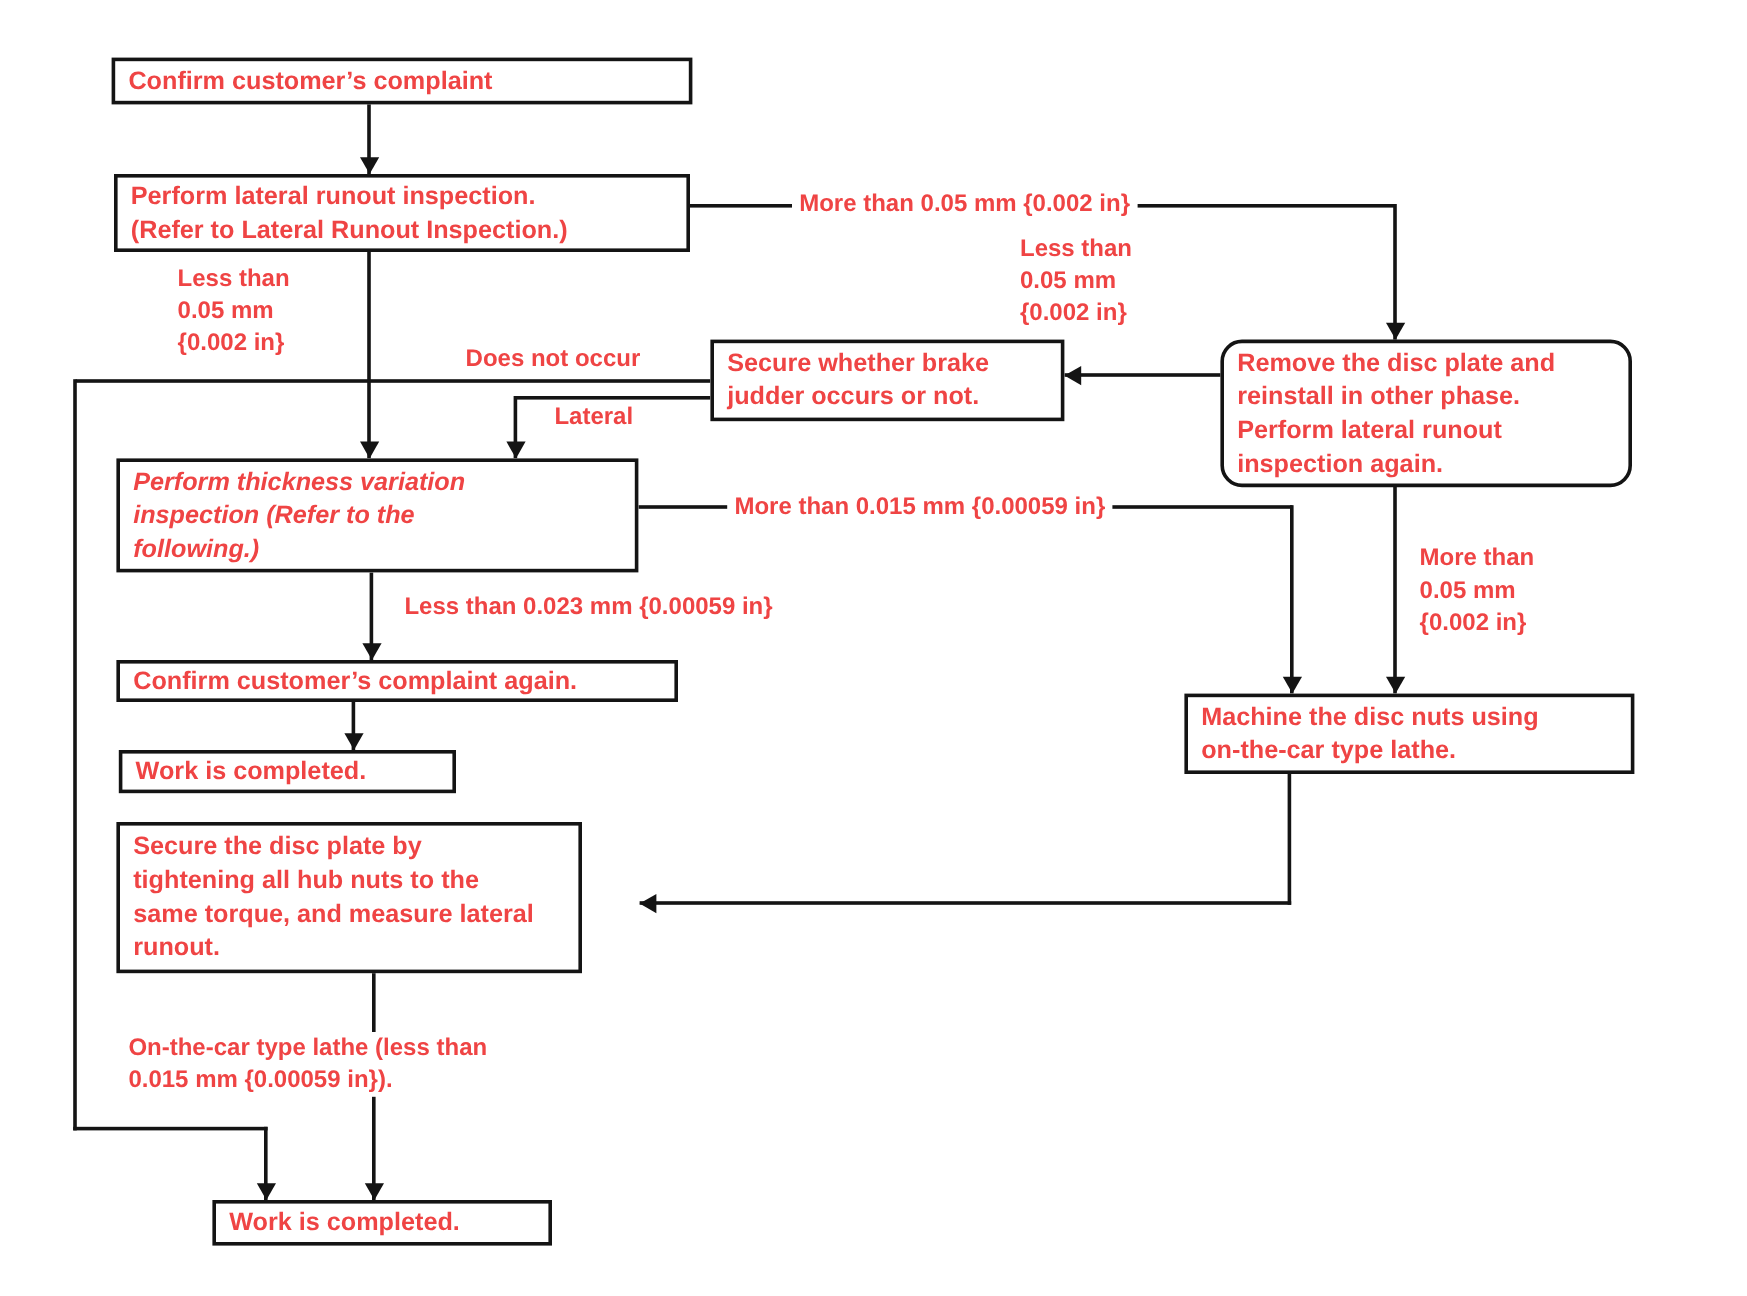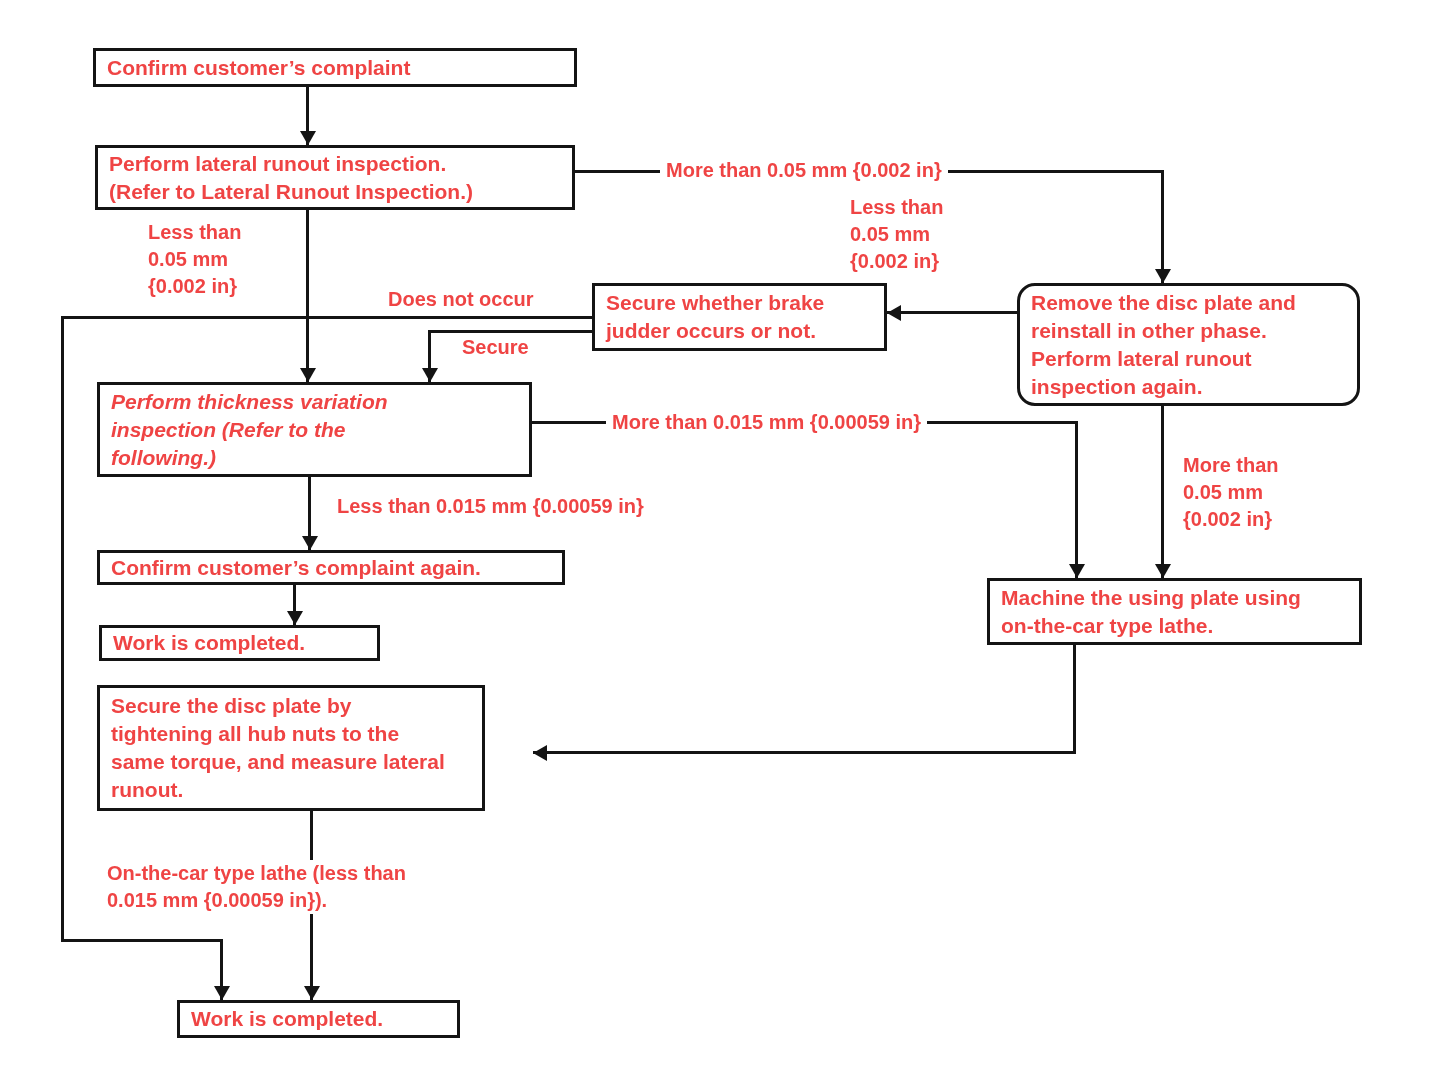--- a/index.html
+++ b/index.html
@@ -86,42 +86,42 @@
 
   <div class="node" style="left:97px;top:550px;width:468px;height:35px;">Confirm customer’s complaint again.</div>
 
   <div class="node" style="left:99px;top:625px;width:281px;height:36px;">Work is completed.</div>
 
   <div class="node" style="left:97px;top:685px;width:388px;height:126px;">Secure the disc plate by
 tightening all hub nuts to the
 same torque, and measure lateral
 runout.</div>
 
-  <div class="node" style="left:987px;top:578px;width:375px;height:67px;">Machine the using plate using
+  <div class="node" style="left:987px;top:578px;width:375px;height:67px;">Machine the disc nuts using
 on-the-car type lathe.</div>
 
   <div class="node" style="left:177px;top:1000px;width:283px;height:38px;">Work is completed.</div>
 
   <div class="lbl bg" style="left:660px;top:157px;">More than 0.05 mm {0.002 in}</div>
 
   <div class="lbl" style="left:148px;top:219px;">Less than
 0.05 mm
 {0.002 in}</div>
 
   <div class="lbl" style="left:850px;top:194px;">Less than
 0.05 mm
 {0.002 in}</div>
 
   <div class="lbl" style="left:388px;top:286px;">Does not occur</div>
 
-  <div class="lbl" style="left:462px;top:334px;">Secure</div>
+  <div class="lbl" style="left:462px;top:334px;">Lateral</div>
 
   <div class="lbl bg" style="left:606px;top:409px;">More than 0.015 mm {0.00059 in}</div>
 
-  <div class="lbl" style="left:337px;top:493px;">Less than 0.015 mm {0.00059 in}</div>
+  <div class="lbl" style="left:337px;top:493px;">Less than 0.023 mm {0.00059 in}</div>
 
   <div class="lbl" style="left:1183px;top:452px;">More than
 0.05 mm
 {0.002 in}</div>
 
   <div class="lbl bg" style="left:101px;top:860px;">On-the-car type lathe (less than
 0.015 mm {0.00059 in}).</div>
 
 </div>
 

